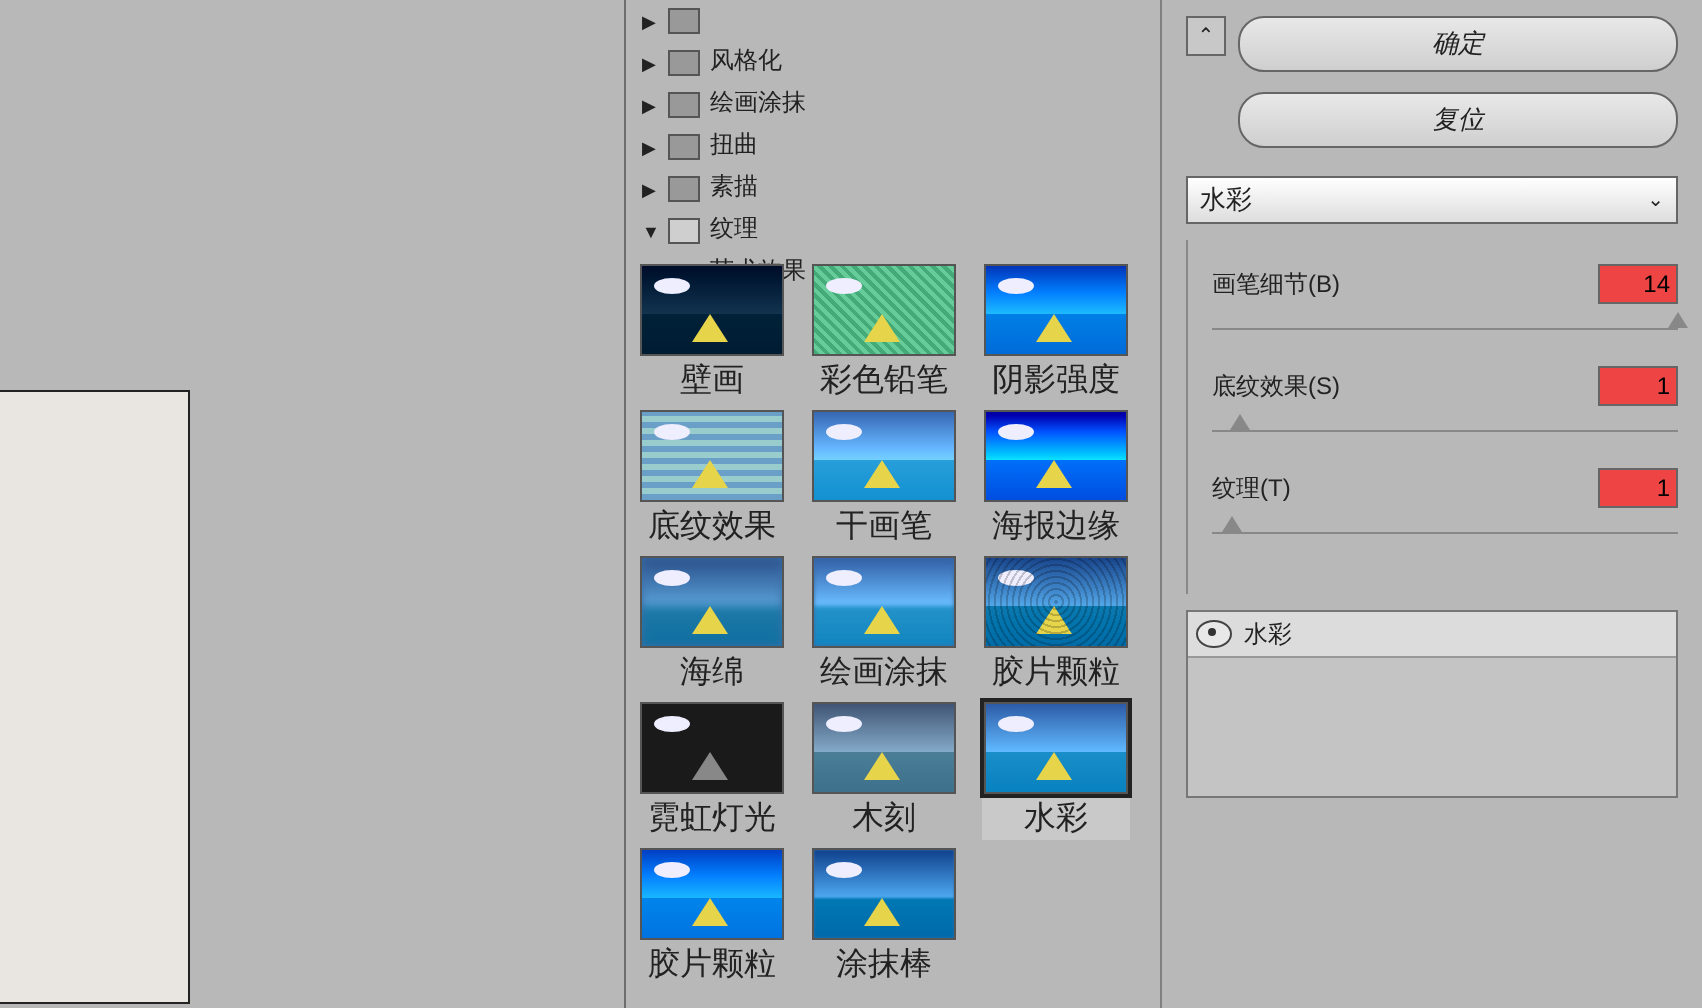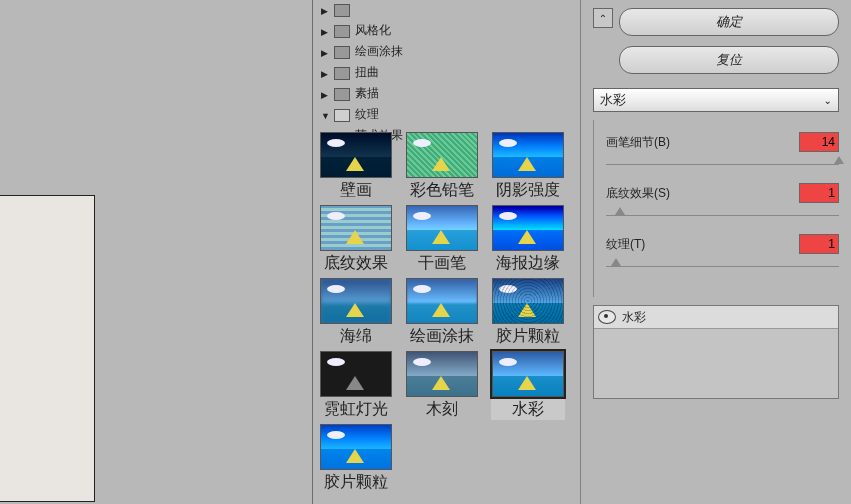--- a/index.html
+++ b/index.html
@@ -358,20 +358,28 @@
       </div>
       <div class="thumb-row">
         <div class="thumb-cell">
           <div class="thumb-img f-plastic">
             <div class="sky"></div>
             <div class="cloud"></div>
             <div class="boat"></div>
           </div>
           <div class="thumb-label">胶片颗粒</div>
         </div>
+        <div class="thumb-cell">
+          <div class="thumb-img f-daub">
+            <div class="sky"></div>
+            <div class="cloud"></div>
+            <div class="boat"></div>
+          </div>
+          <div class="thumb-label">涂抹棒</div>
+        </div>
       </div>
     </div>
   </div>
 
 <div class="right-side">
   <div class="top-row">
     <div class="collapse-btn">⌃</div>
     <div class="btn-col">
       <div class="big-btn">确定</div>
       <div class="big-btn">复位</div>

